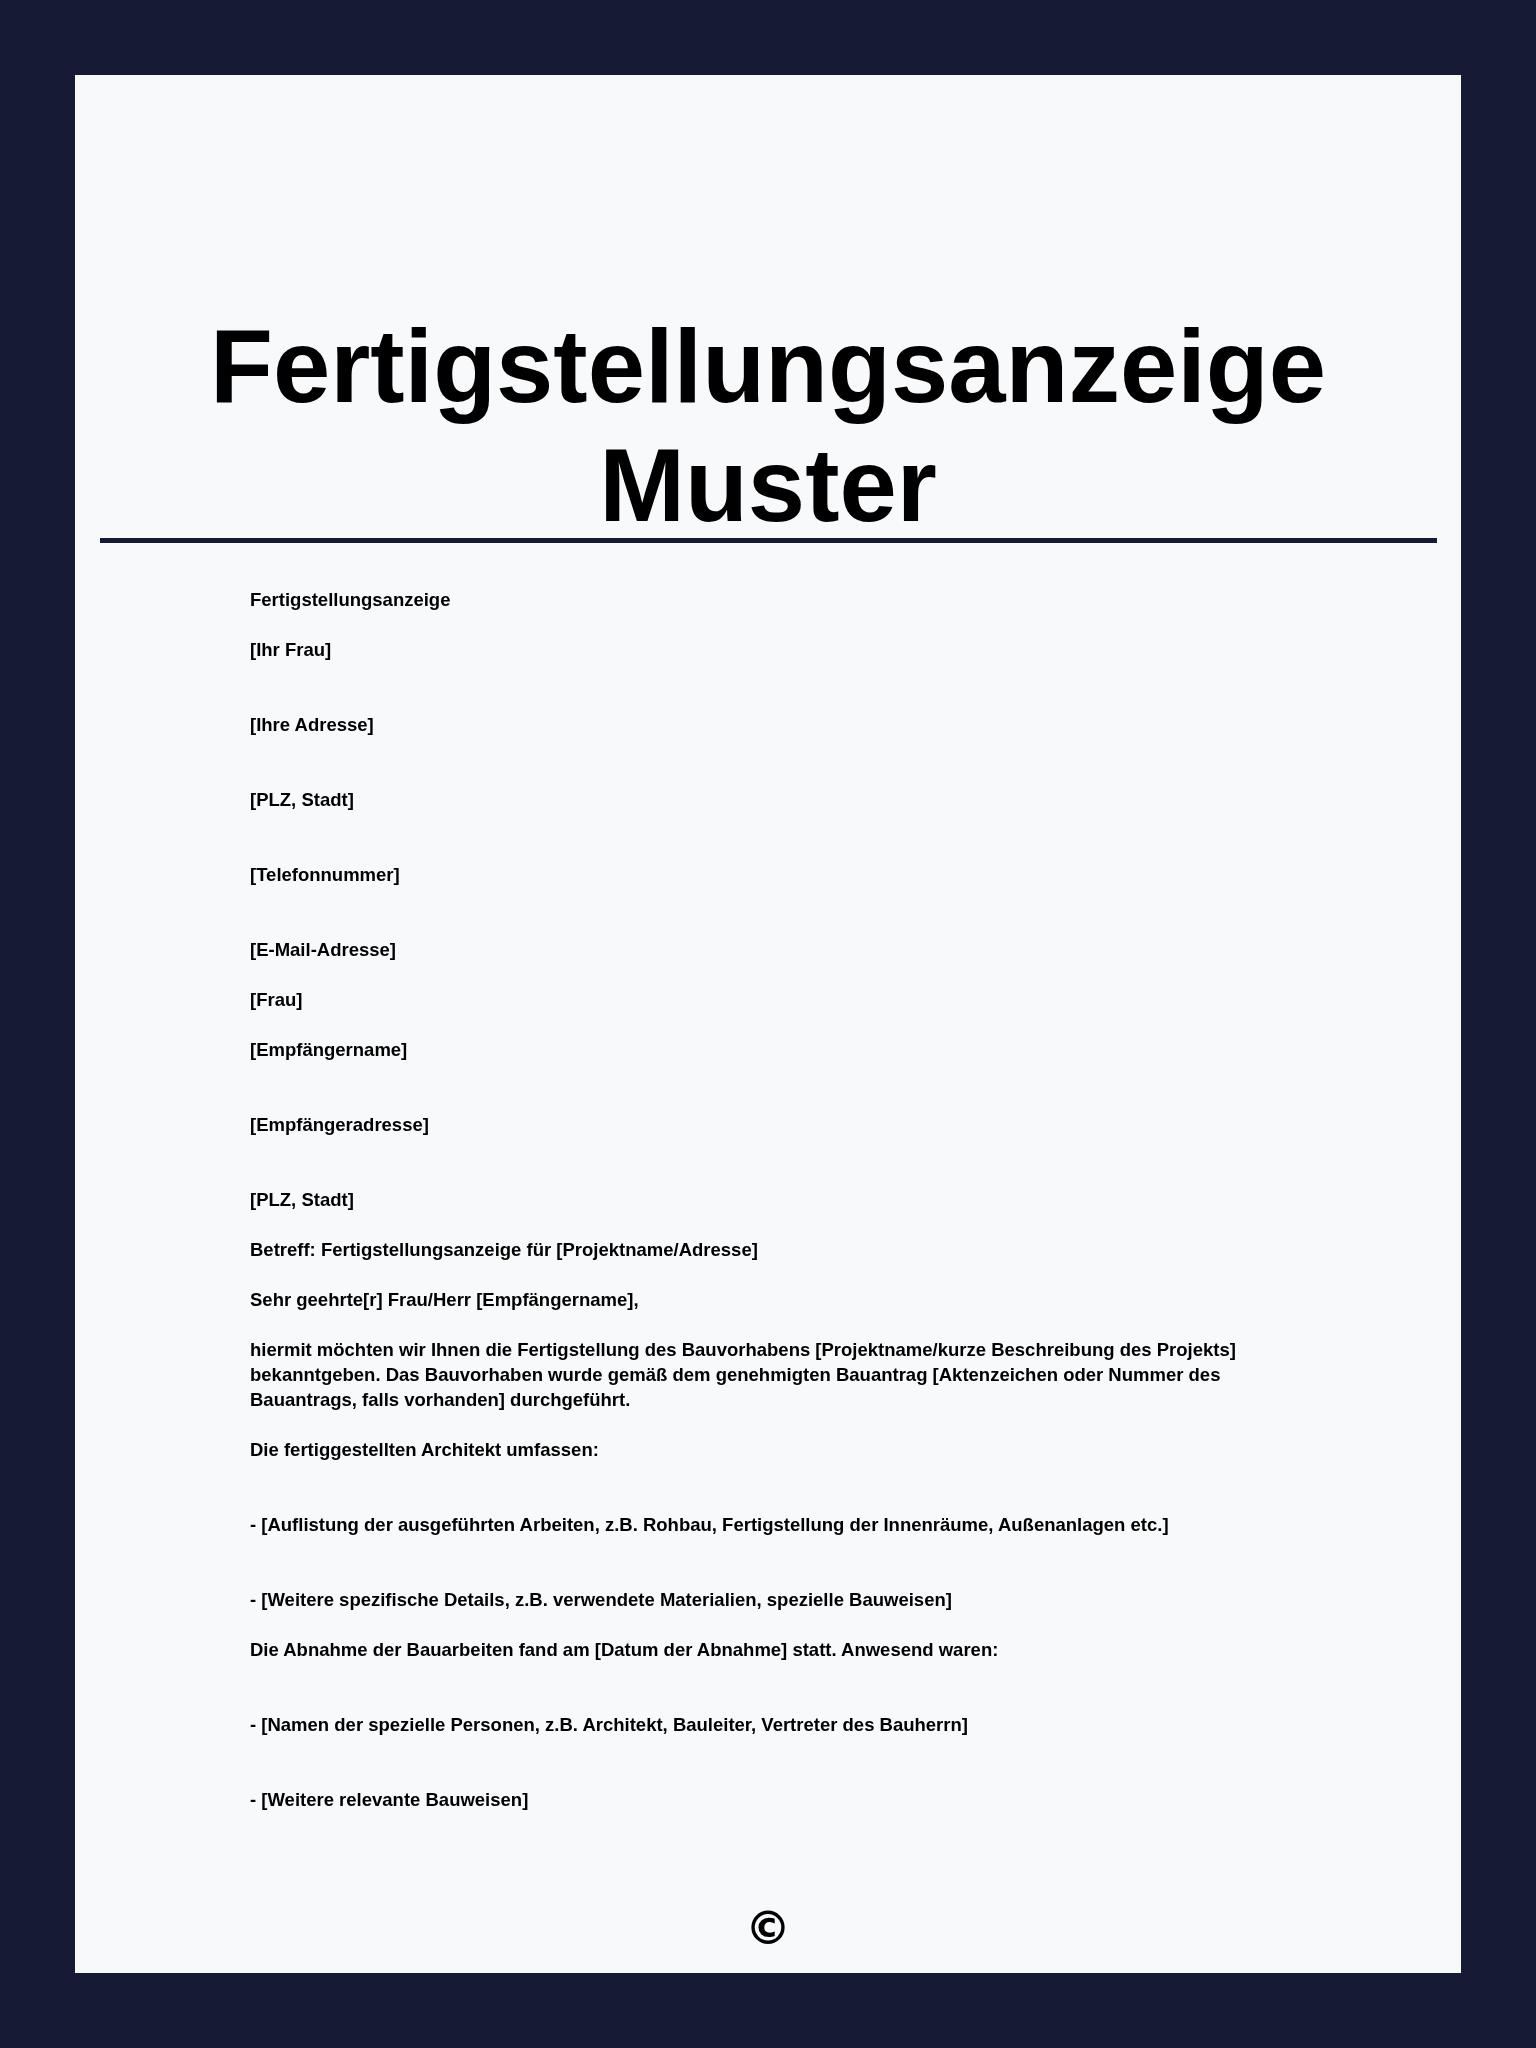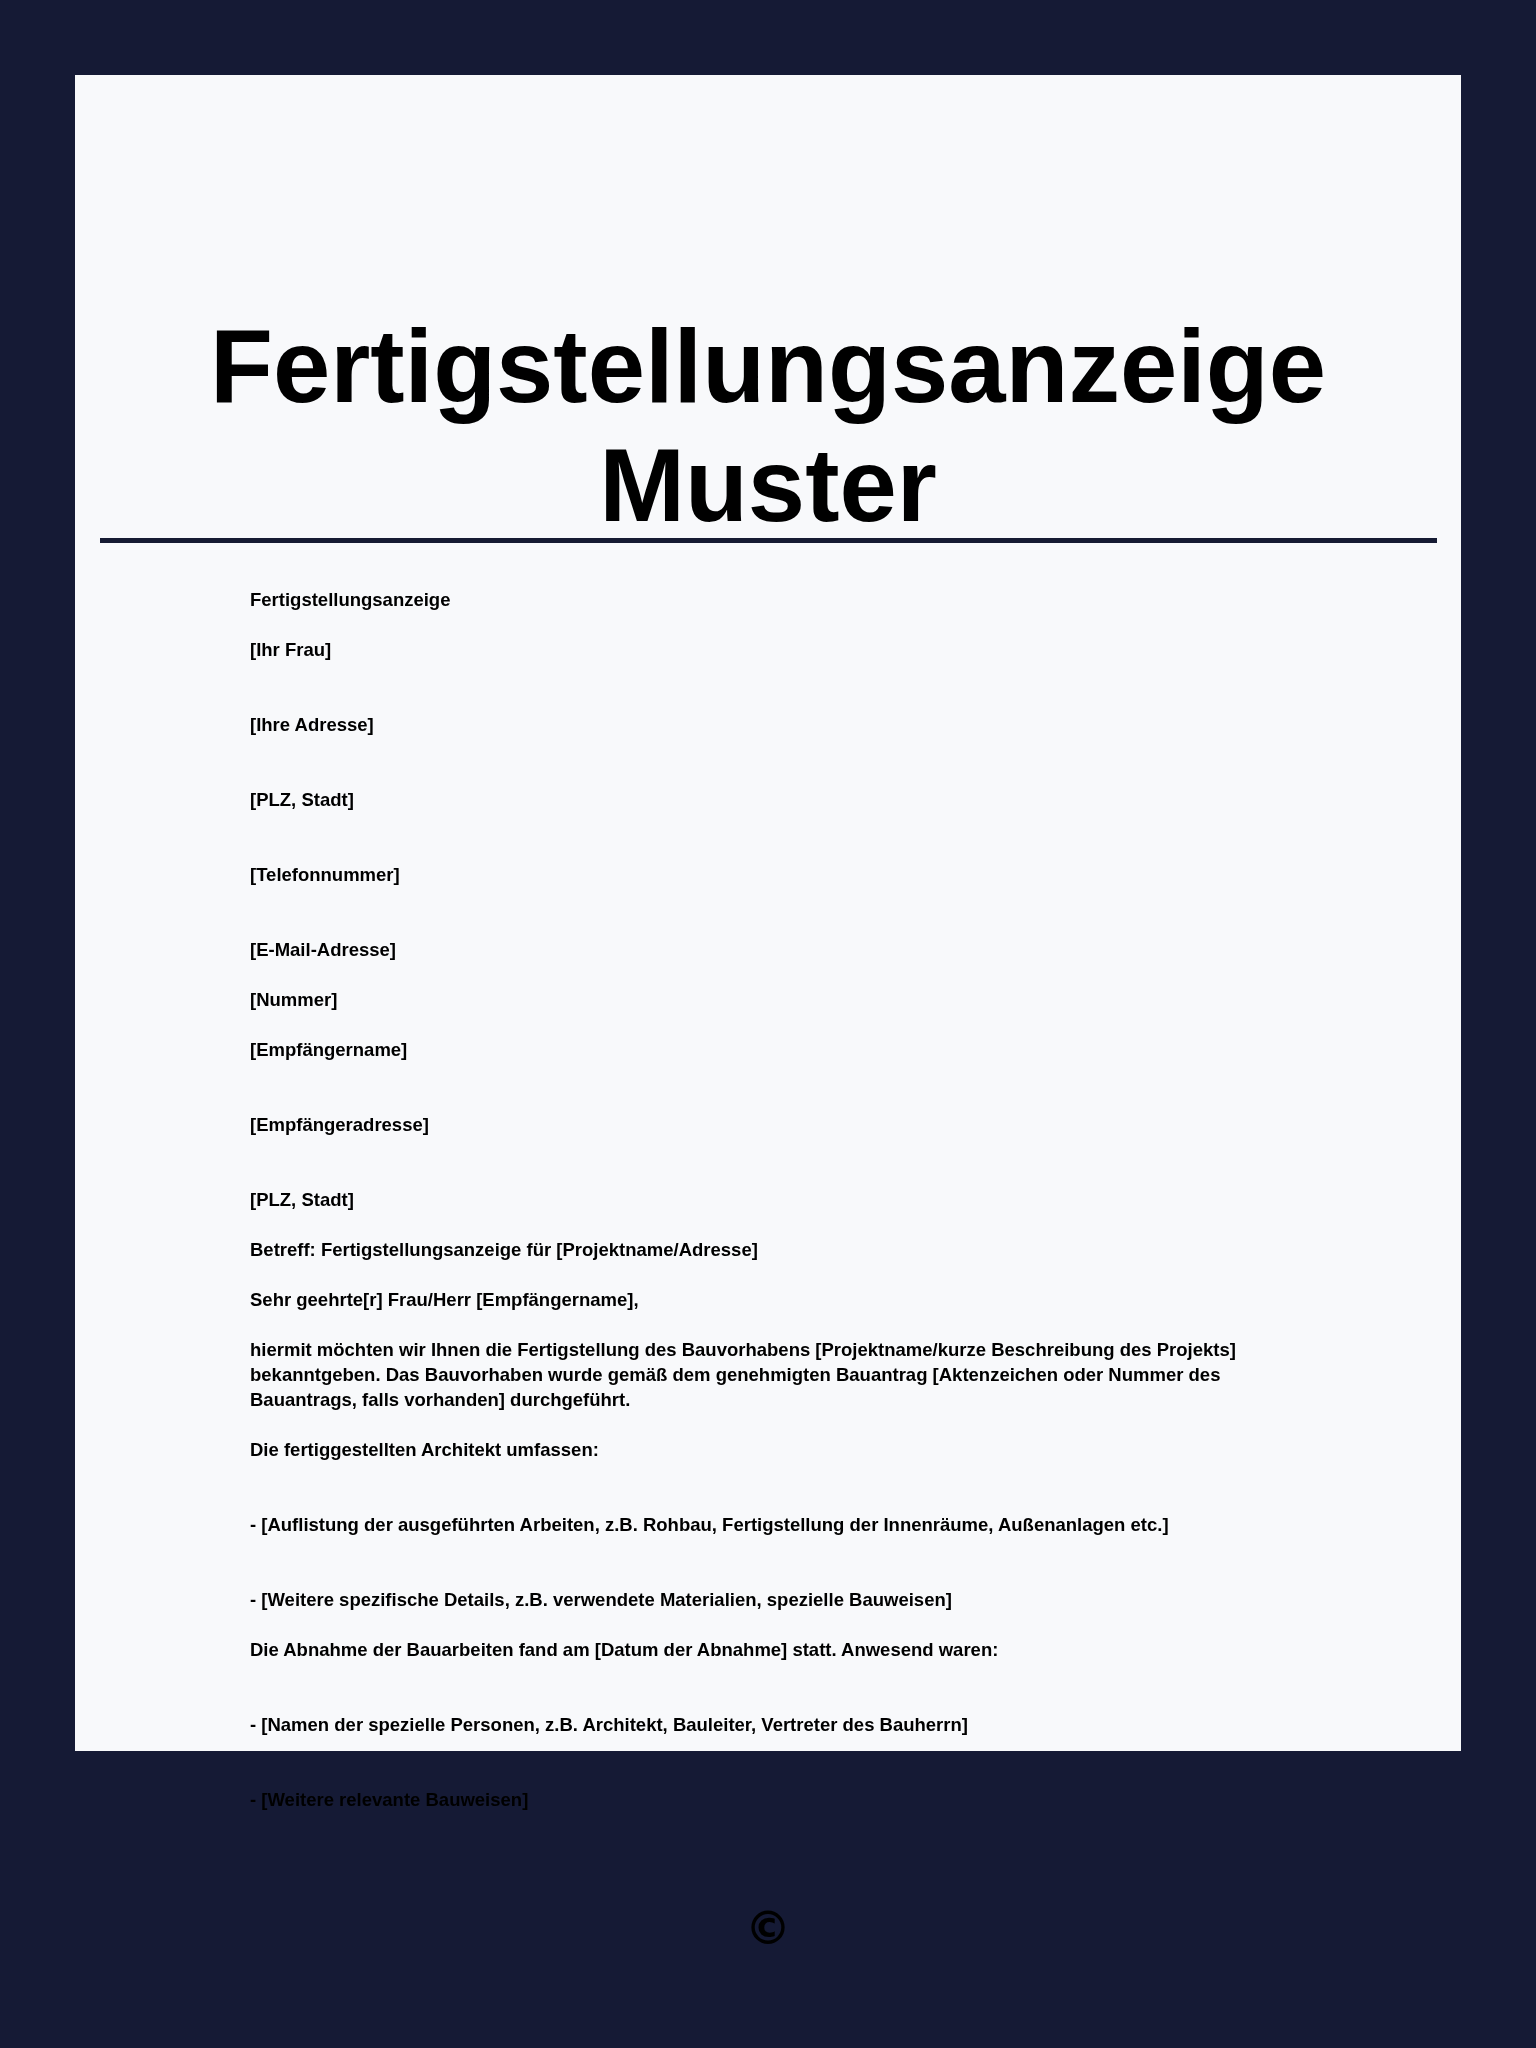--- a/index.html
+++ b/index.html
@@ -12,21 +12,21 @@
       background: #151a35;
       position: relative;
       overflow: hidden;
       font-family: "Liberation Sans", sans-serif;
     }
     .page {
       position: absolute;
       left: 75px;
       top: 75px;
       width: 1386px;
-      height: 1676px;
+      height: 1898px;
       background: #f8f9fb;
     }
     .title {
       position: absolute;
       left: 0;
       top: 232px;
       width: 1386px;
       margin: 0;
       text-align: center;
       font-family: "Liberation Sans", sans-serif;
@@ -87,21 +87,21 @@
 
   <div class="divider"></div>
 
   <div class="content">
     <p>Fertigstellungsanzeige</p>
     <p class="gap-after">[Ihr Frau]</p>
     <p class="gap-after">[Ihre Adresse]</p>
     <p class="gap-after">[PLZ, Stadt]</p>
     <p class="gap-after">[Telefonnummer]</p>
     <p>[E-Mail-Adresse]</p>
-    <p>[Nummer]</p>
+    <p>[Frau]</p>
     <p class="gap-after">[Empfängername]</p>
     <p class="gap-after">[Empfängeradresse]</p>
     <p>[PLZ, Stadt]</p>
     <p>Betreff: Fertigstellungsanzeige für [Projektname/Adresse]</p>
     <p>Sehr geehrte[r] Frau/Herr [Empfängername],</p>
     <p>hiermit möchten wir Ihnen die Fertigstellung des Bauvorhabens [Projektname/kurze Beschreibung des Projekts] bekanntgeben. Das Bauvorhaben wurde gemäß dem genehmigten Bauantrag [Aktenzeichen oder Nummer des Bauantrags, falls vorhanden] durchgeführt.</p>
     <p class="gap-after">Die fertiggestellten Architekt umfassen:</p>
     <p class="gap-after">- [Auflistung der ausgeführten Arbeiten, z.B. Rohbau, Fertigstellung der Innenräume, Außenanlagen etc.]</p>
     <p>- [Weitere spezifische Details, z.B. verwendete Materialien, spezielle Bauweisen]</p>
     <p class="gap-after">Die Abnahme der Bauarbeiten fand am [Datum der Abnahme] statt. Anwesend waren:</p>

